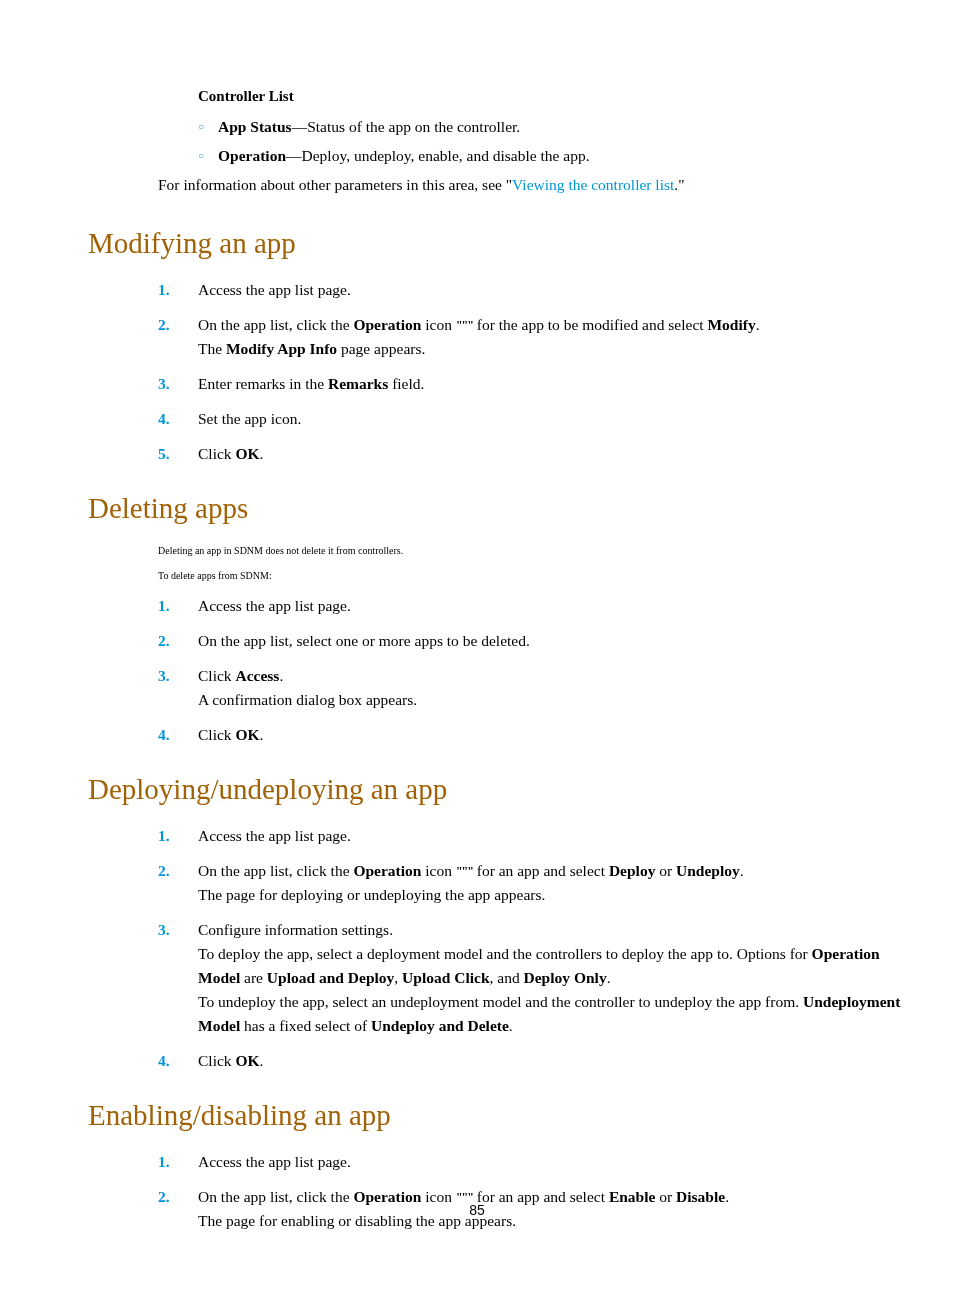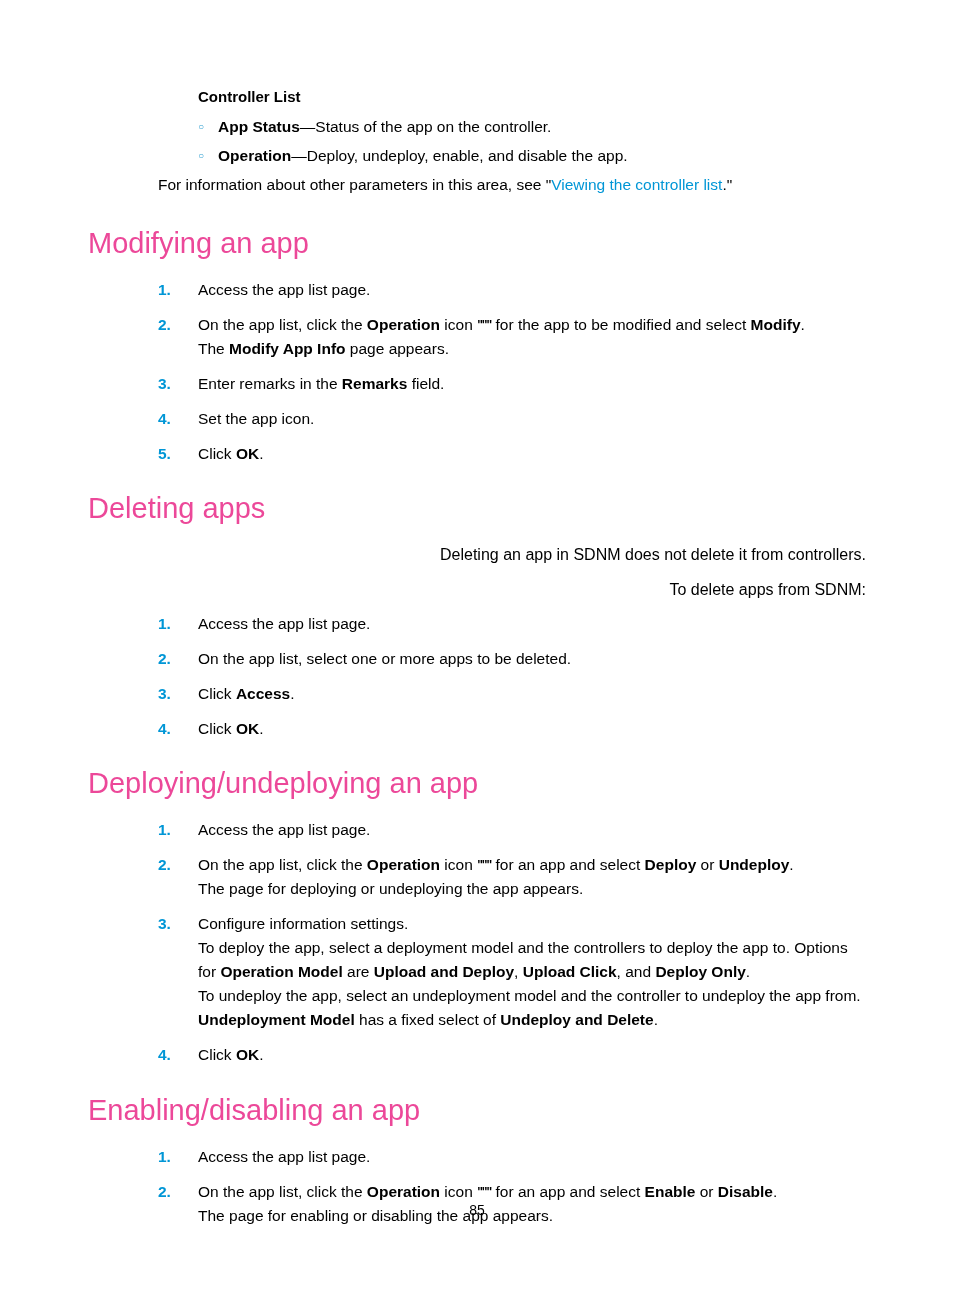--- a/index.html
+++ b/index.html
@@ -8,21 +8,22 @@
     background: #fff;
   }
   body {
     width: 954px;
     height: 1296px;
     font-family: Arial, Helvetica, sans-serif;
     color: #000;
     position: relative;
   }
   .page {
-    padding: 88px 88px 0 88px;
+    padding: 88px 43px 0 88px;
+    font-family: Liberation Serif, serif;
   }
   .controller-heading {
     font-weight: bold;
     font-size: 15px;
     margin-left: 110px;
     margin-bottom: 10px;
   }
   .sub-bullet {
     margin-left: 110px;
     font-size: 15.5px;
@@ -45,32 +46,31 @@
     font-size: 15.5px;
     margin-top: 0;
     line-height: 1.55;
   }
   a.link {
     color: #0096d6;
     text-decoration: none;
   }
   h2.section {
     font-weight: normal;
-    color: #ec4899;
+    color: #a16207;
     font-size: 29px;
     margin: 26px 0 18px 0;
     letter-spacing: 0px;
   }
   h2.section.first { margin-top: 30px; }
   .body-text {
     margin-left: 70px;
-    font-size: 16px;
+    font-size: 10px;
     line-height: 1.55;
     margin-bottom: 10px;
-    text-align: right;
   }
   ol.numlist {
     list-style: none;
     margin: 0 0 0 70px;
     padding: 0;
     font-size: 15.5px;
   }
   ol.numlist > li {
     display: flex;
     margin-bottom: 11px;
@@ -166,20 +166,21 @@
       <div class="content">Access the app list page.</div>
     </li>
     <li>
       <span class="num">2.</span>
       <div class="content">On the app list, select one or more apps to be deleted.</div>
     </li>
     <li>
       <span class="num">3.</span>
       <div class="content">
         <span>Click </span><b>Access</b><span>.</span>
+        <div class="sub">A confirmation dialog box appears.</div>
       </div>
     </li>
     <li>
       <span class="num">4.</span>
       <div class="content">
         <span>Click </span><b>OK</b><span>.</span>
       </div>
     </li>
   </ol>
 

